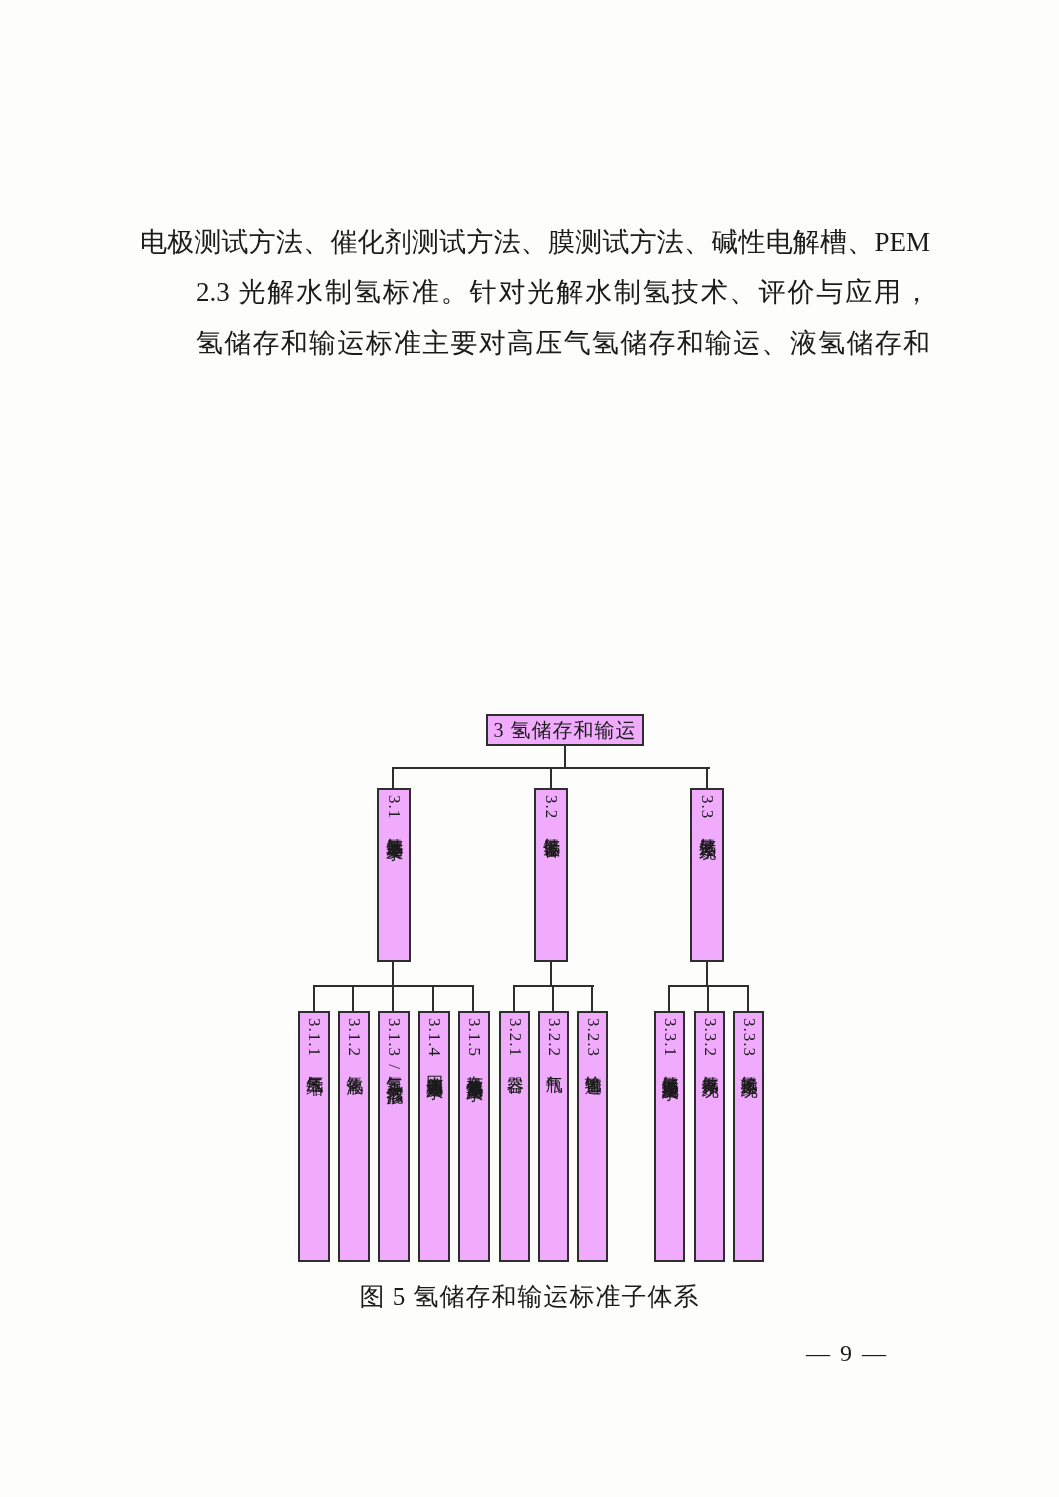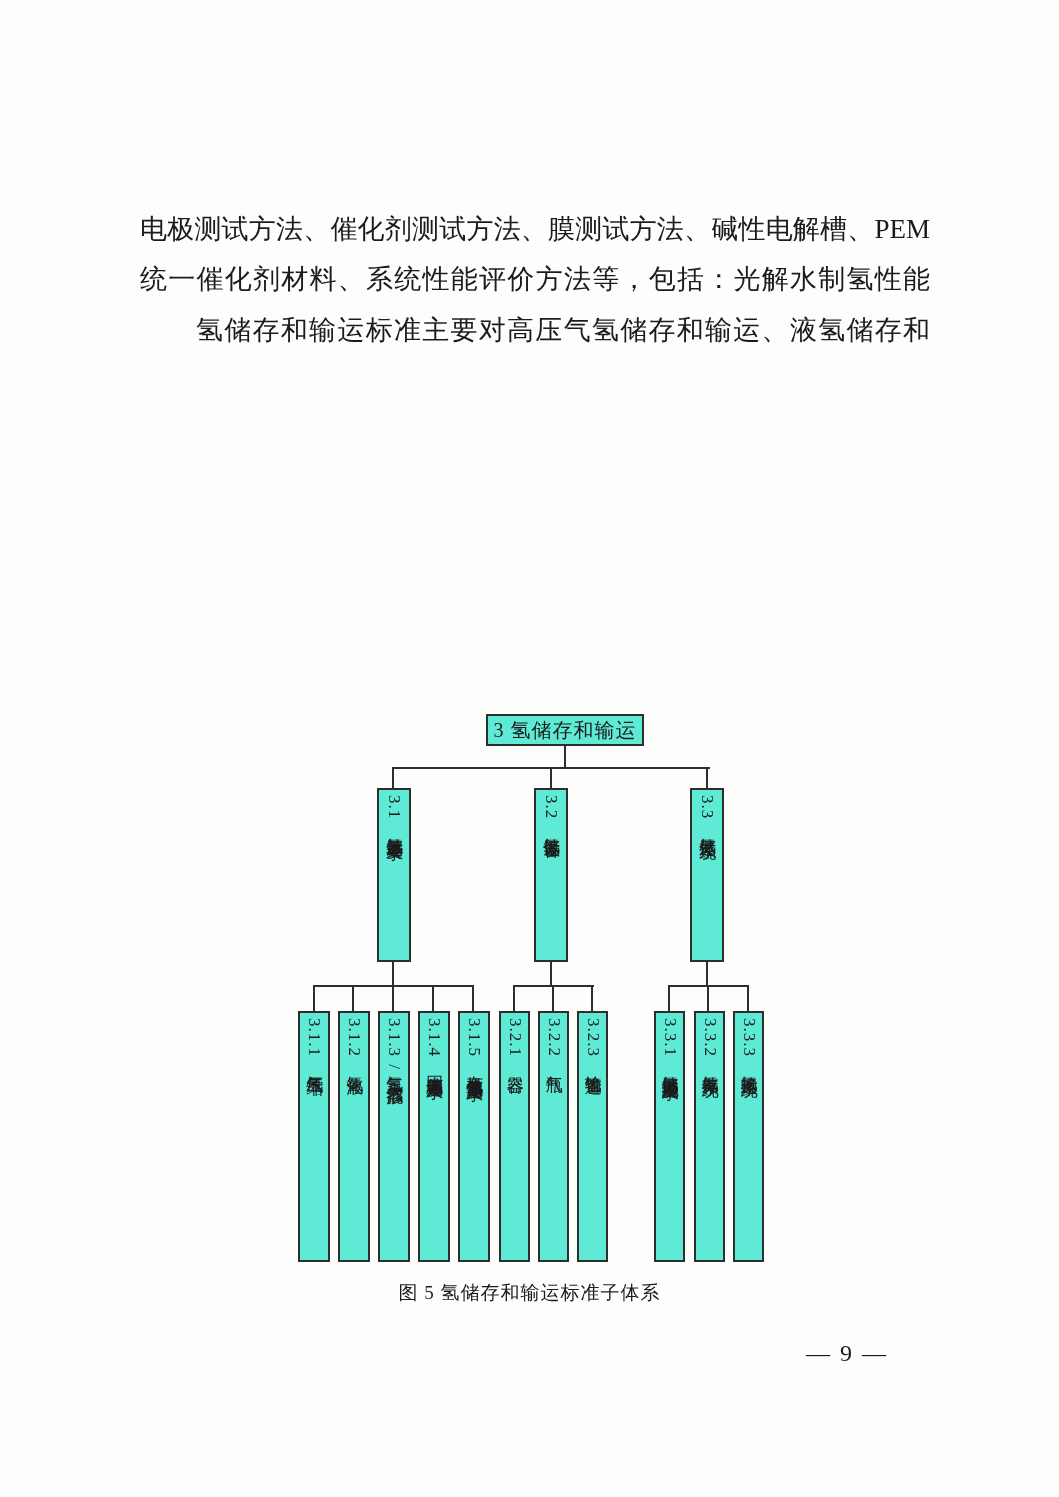--- a/index.html
+++ b/index.html
@@ -11,41 +11,41 @@
     position:relative;
     width:1059px;height:1497px;
     margin:0 auto;
     background:#fdfdfc;
     color:#1b1b1b;
     overflow:hidden;
   }
   
   .textblock{
     position:absolute;
-    left:140px;top:204px;width:790px;
+    left:140px;top:217px;width:790px;
   }
   .tl{
     height:50.4px;
     line-height:50.4px;
     font-size:27px;
     white-space:nowrap;
     color:#1b1b1b;
   }
   .jl{
     white-space:normal;
     text-align:justify;
     text-align-last:justify;
     text-justify:inter-character;
   }
   .ind{ text-indent:56px; }
   
   .obox{
     position:absolute;
     border:2px solid #2e2e2e;
-    background:#5eead4;
+    background:#f0abfc;
     box-sizing:border-box;
   }
   .rootbox{
     display:flex;align-items:center;justify-content:center;
     font-size:20px;letter-spacing:1px;
   }
   .vbox{
     display:flex;justify-content:center;align-items:flex-start;
   }
   .vtext{
@@ -56,39 +56,39 @@
     padding-top:5px;
     line-height:1.1;
   }
   .hl{position:absolute;height:2px;background:#2e2e2e;}
   .vl{position:absolute;width:2px;background:#2e2e2e;}
   
   .caption{
     position:absolute;
     left:0;right:0;top:1280px;
     text-align:center;
-    font-size:19px;
+    font-size:25px;
     letter-spacing:1px;
   }
   .pagenum{
     position:absolute;
     left:806px;top:1340px;
     font-size:24px;
     letter-spacing:2px;
     font-family:"Liberation Serif","DejaVu Serif",serif;
   }
 </style>
 </head>
 <body>
 
 <div class="page">
 
   <div class="textblock">
     <div class="tl jl">电极测试方法、催化剂测试方法、膜测试方法、碱性电解槽、PEM</div>
-    <div class="tl jl">统一催化剂材料、系统性能评价方法等，包括：光解水制氢性能</div>
+    <div class="tl jl ind">2.3 光解水制氢标准。针对光解水制氢技术、评价与应用，</div>
     <div class="tl jl ind">氢储存和输运标准主要对高压气氢储存和输运、液氢储存和</div>
   </div>
 
   <div>
 
     <div class="obox rootbox" style="left:486px;top:714px;width:158px;height:32px;">
       <span>3 氢储存和输运</span>
     </div>
 
     <div class="vl" style="left:564px;top:746px;height:22px;"></div>

